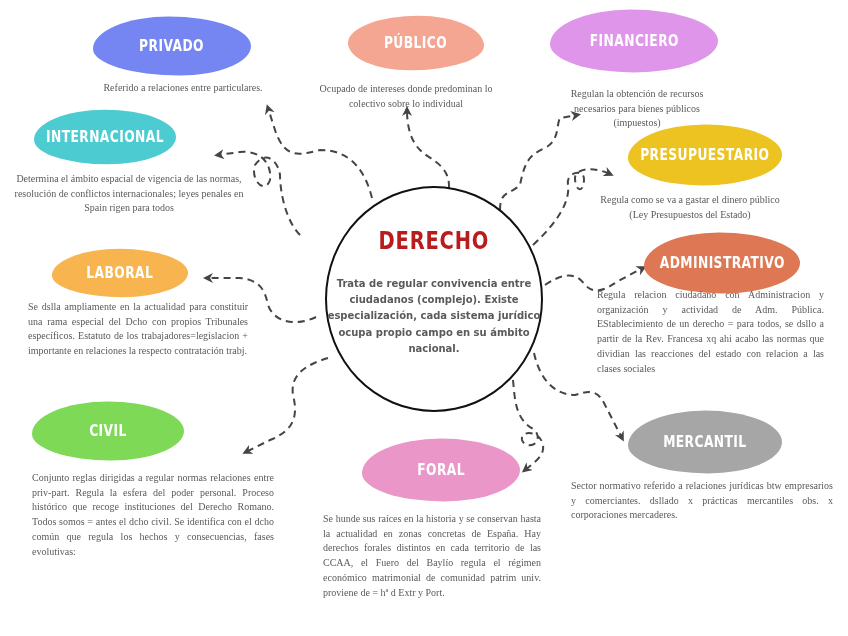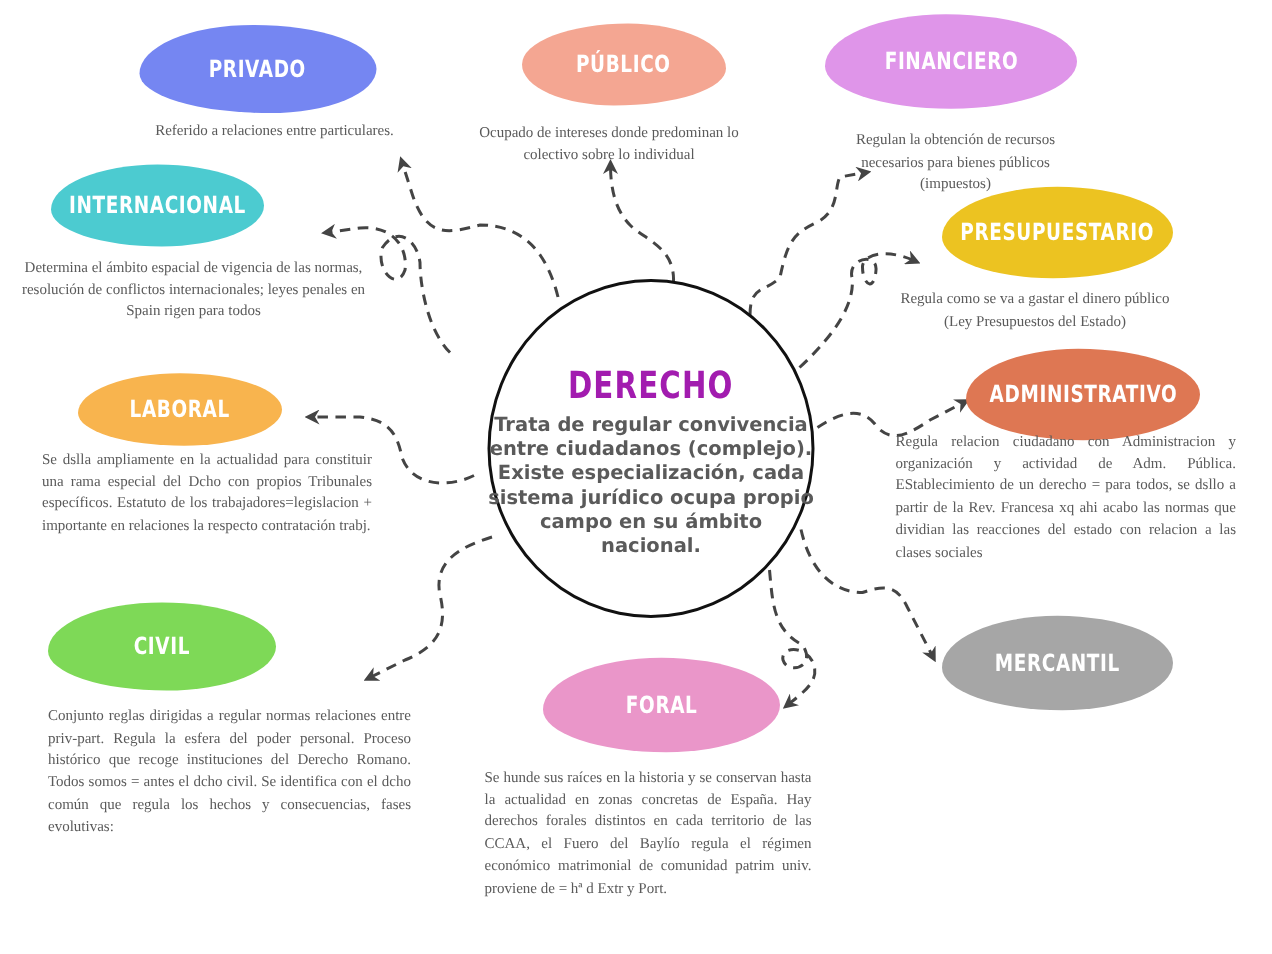--- a/index.html
+++ b/index.html
@@ -11,24 +11,24 @@
           transform: scaleY(1.05); }
   .blob span { transform: scaleX(0.82); display: inline-block; }
   .desc { position: absolute; font-size: 10px; line-height: 14.7px; color: #5a5a5a;
           font-family: Liberation Serif, serif; }
   .desc.center { text-align: center; }
   .desc.justify { text-align: justify; text-align-last: left; }
   #arrows { position: absolute; left: 0; top: 0; }
   .circle { position: absolute; left: 325px; top: 186px; width: 218px; height: 226px;
             border: 2.6px solid #111; border-radius: 50%; box-sizing: border-box; background: #fff; }
   .center-title { position: absolute; left: 325px; top: 226px; width: 218px; text-align: center;
-                  font-size: 25px; font-weight: bold; color: #a21caf; letter-spacing: 1px; margin-top: 16px; }
+                  font-size: 25px; font-weight: bold; color: #b91c1c; letter-spacing: 1px; }
   .center-title span { display: inline-block; transform: scaleX(0.78); }
   .center-body { position: absolute; left: 325px; top: 276px; width: 218px; text-align: center;
-                 font-size: 13px; line-height: 16.2px; font-weight: bold; color: #5a5a5a; }
+                 font-size: 10px; line-height: 16.2px; font-weight: bold; color: #5a5a5a; }
 </style>
 </head>
 <body>
 
 <svg id="arrows" width="848" height="636">
   <defs>
     <marker id="ah" markerWidth="10" markerHeight="10" refX="6" refY="5" orient="auto" markerUnits="userSpaceOnUse">
       <path d="M0,0 L10,5 L0,10 L3,5 Z" fill="#444"></path>
     </marker>
   </defs>
@@ -104,13 +104,14 @@
 
 <div class="blob" style="left:362px;top:440px;width:158px;height:60px;background:#ea96c9;border-radius:50% 50% 48% 52% / 55% 50% 50% 45%;">
   <span>FORAL</span>
 </div>
 <div class="desc justify" style="left:323px;top:512px;width:218px;">Se hunde sus raíces en la historia y se conservan hasta la actualidad en zonas concretas de España. Hay derechos forales distintos en cada territorio de las CCAA, el Fuero del Baylío regula el régimen económico matrimonial de comunidad patrim univ. proviene de = hª d Extr y Port.</div>
 
 <div class="blob" style="left:628px;top:412px;width:154px;height:60px;background:#a6a6a6;border-radius:50% 50% 48% 52% / 55% 50% 50% 45%;">
   <span>MERCANTIL</span>
 </div>
 <div class="desc justify" style="left:571px;top:479px;width:262px;">
+  <div>Sector normativo referido a relaciones jurídicas btw empresarios y comerciantes. dsllado x prácticas mercantiles obs. x corporaciones mercaderes.</div>
 </div>
 
 </body></html>

